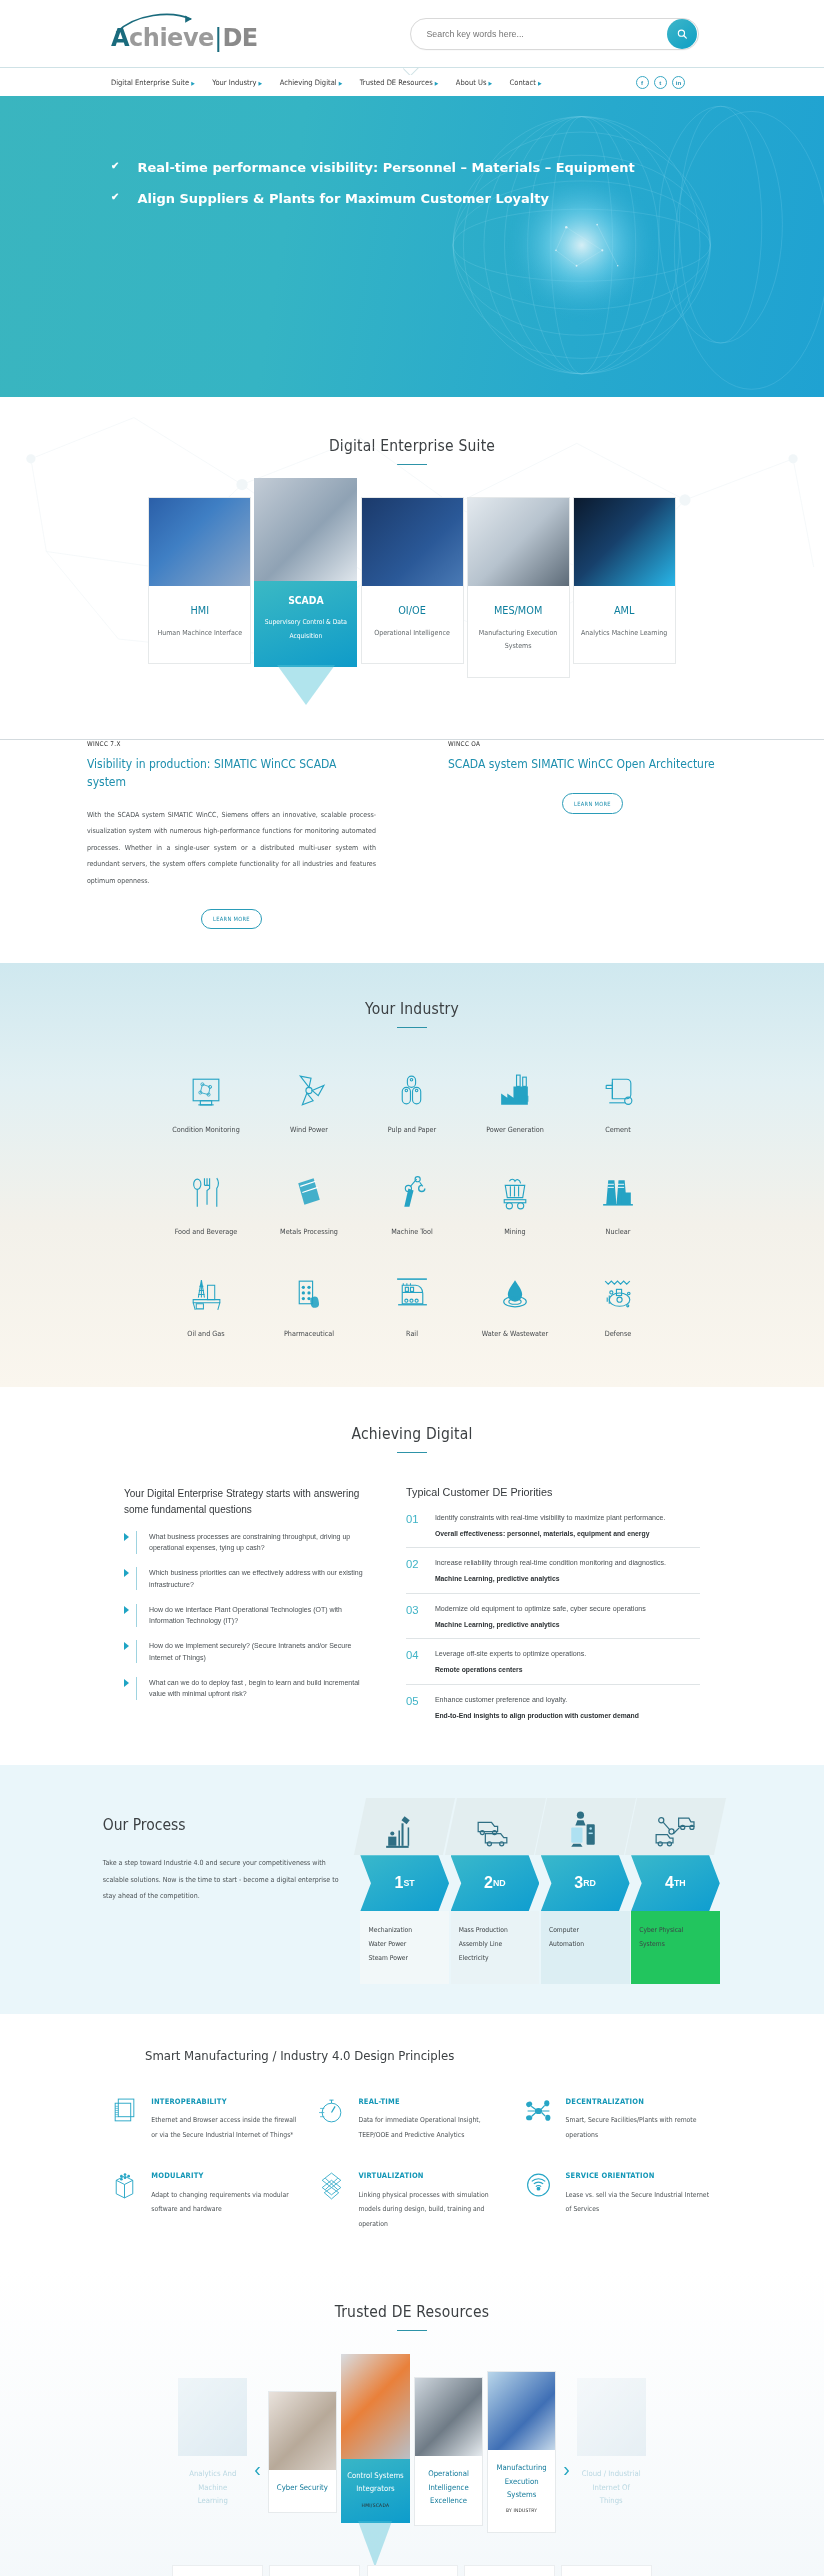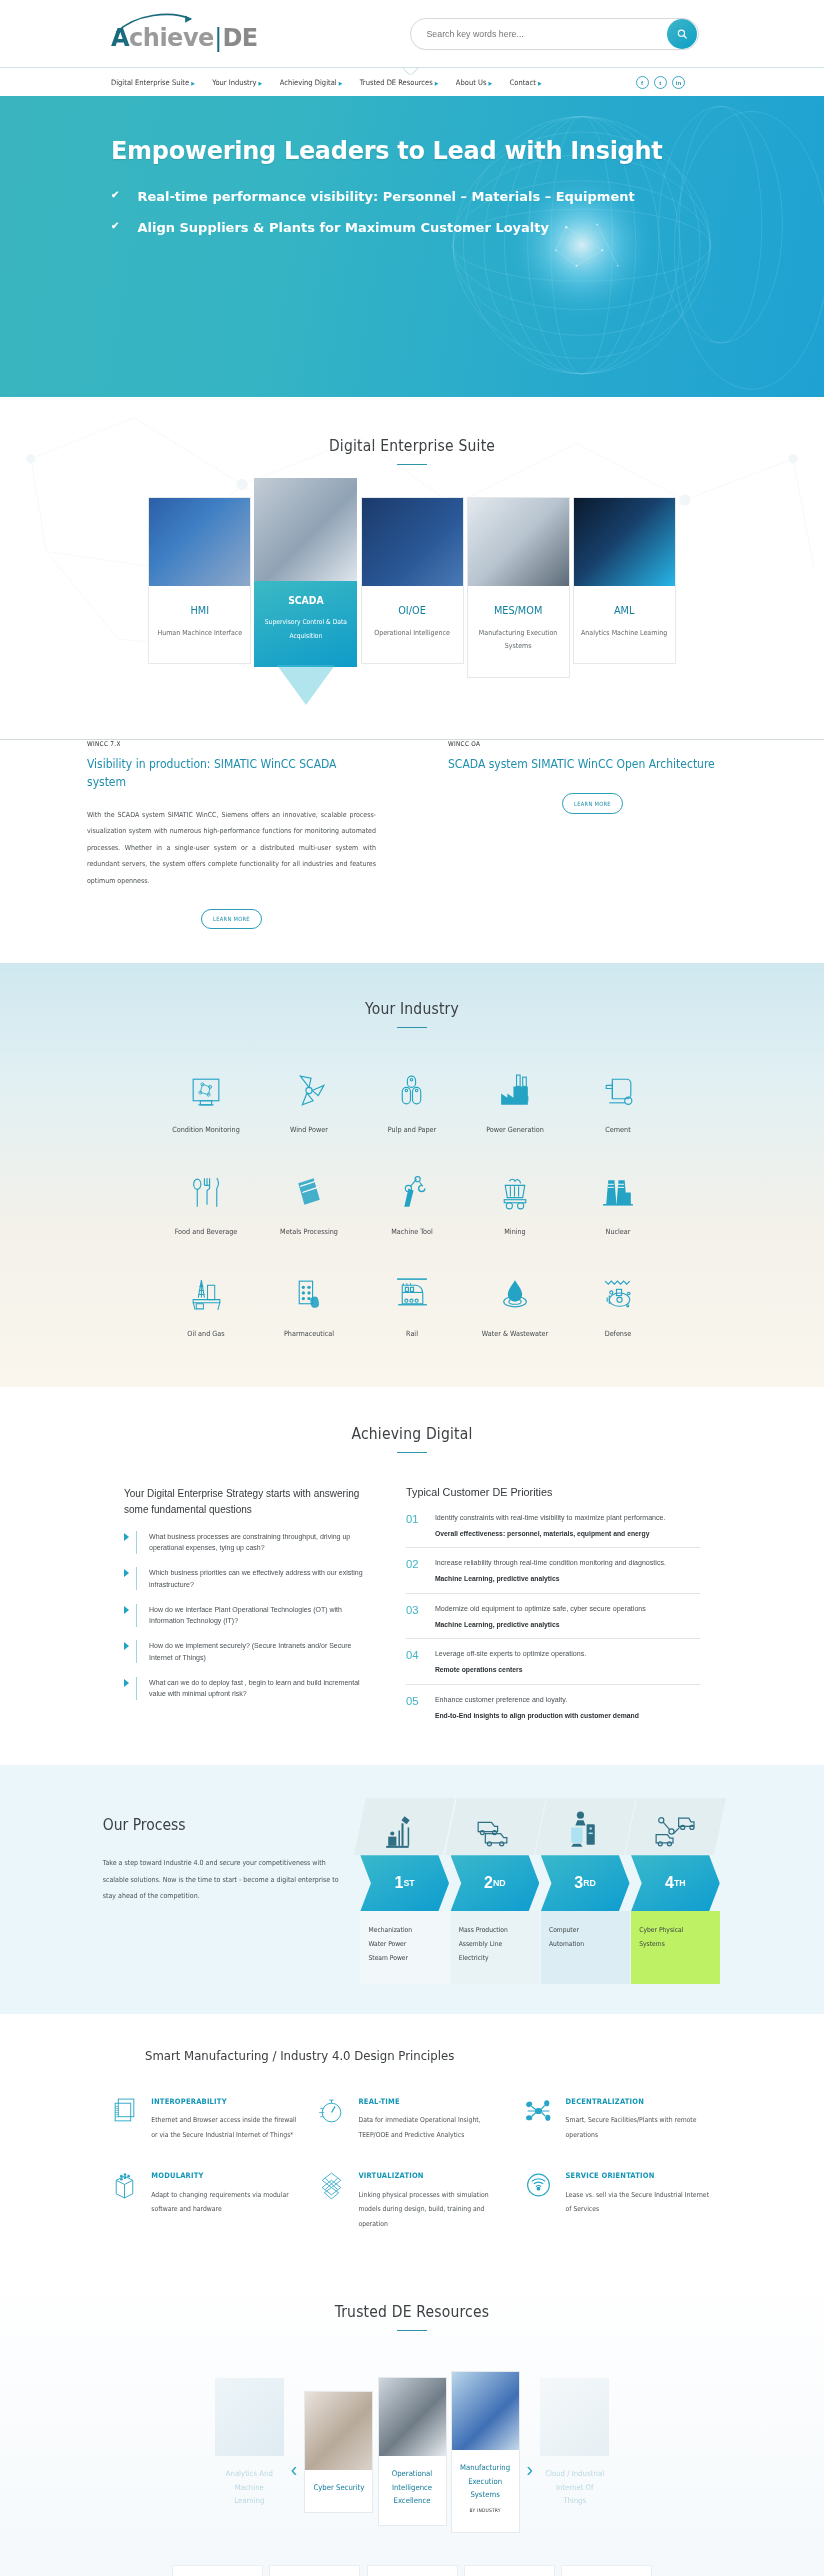--- a/index.html
+++ b/index.html
@@ -103,21 +103,21 @@
   .proc-icons > div > svg{transform:skewX(12deg);}
   .proc-band{display:flex;height:56px;}
   .pband{flex:1;background:linear-gradient(150deg,#3ab8cb,#0e9dd0);margin-right:1.5px;display:flex;align-items:center;justify-content:center;color:#fff;position:relative;clip-path:polygon(0 0,88% 0,100% 50%,88% 100%,0 100%,12% 50%);}
   .pband b{font-size:16px;font-weight:700;}
   .pband i{font-style:normal;font-size:8.8px;font-weight:700;}
   .proc-foot{display:flex;}
   .pfoot{flex:1;margin-right:1.5px;padding:11.3px 8.2px 19.6px;font-size:6.7px;line-height:2.1;color:#3c4245;font-family:"DejaVu Sans Condensed","Liberation Sans",sans-serif;}
   .pfoot:nth-child(1){background:#f2f8f9;}
   .pfoot:nth-child(2){background:#e9f3f6;}
   .pfoot:nth-child(3){background:#dceef3;}
-  .pfoot:nth-child(4){background:#bef264;}
+  .pfoot:nth-child(4){background:#22c55e;}
 
   
   .prin{padding:32px 0 39px;background:#fff;}
   .prin h2{margin-left:145px;font-size:13px;line-height:1.6;color:#3c4043;font-weight:400;font-family:"DejaVu Sans Condensed","Liberation Sans",sans-serif;}
   .prin-grid{margin:30px auto 0;width:608px;display:grid;grid-template-columns:repeat(3,1fr);row-gap:29px;column-gap:13.4px;}
   .prin-item{display:flex;gap:10.3px;}
   .prin-ico{width:33px;flex:none;display:flex;justify-content:center;}
   .prin-tx h4{font-size:7.5px;color:#1296b6;letter-spacing:0.2px;font-family:"DejaVu Sans Condensed","Liberation Sans",sans-serif;}
   .prin-tx p{margin-top:7.2px;font-size:6.8px;line-height:2.15;color:#4b5154;font-family:"DejaVu Sans Condensed","Liberation Sans",sans-serif;}
 
@@ -218,21 +218,20 @@
       </g>
       <g stroke="#ffffff" stroke-width=".7" opacity=".5">
         <line x1="400" y1="255" x2="470" y2="300"></line>
           <line x1="470" y1="300" x2="420" y2="330"></line>
         <line x1="420" y1="330" x2="380" y2="300"></line>
           <line x1="380" y1="300" x2="400" y2="255"></line>
         <line x1="460" y1="250" x2="500" y2="330"></line>
       </g>
     </svg>
     <div class="hero-inner">
-      <h1>Empowering Leaders to Lead with Insight</h1>
       <div class="hero-bullets">
         <div class="hero-b">
             <span class="chk">✔</span>
             <span class="txt">Real-time performance visibility: Personnel – Materials – Equipment</span>
           </div>
         <div class="hero-b">
             <span class="chk">✔</span>
             <span class="txt">Align Suppliers &amp; Plants for Maximum Customer Loyalty</span>
           </div>
       </div>
@@ -829,20 +828,25 @@
     <div class="res-carousel">
       <div class="rcard edge">
         <div class="ph" style="background:linear-gradient(135deg,#cfe4ee,#9ec4d8)"></div>
         <div class="cap">Analytics And Machine Learning</div>
       </div>
       <div class="carr">‹</div>
       <div class="rcard">
         <div class="ph" style="background:linear-gradient(135deg,#e9e2dc,#b7a999 55%,#dbd3cb)"></div>
         <div class="cap">Cyber Security</div>
       </div>
+      <div class="rcard active">
+        <div class="ph" style="background:linear-gradient(135deg,#d8dde2,#e9803a 45%,#b9bfc6)"></div>
+        <div class="cap"><span>Control Systems Integrators</span><small>HMI/SCADA</small></div>
+        <div class="arrow"></div>
+      </div>
       <div class="rcard">
         <div class="ph" style="background:linear-gradient(135deg,#cfd7de,#6f7b86 55%,#e6ebef)"></div>
         <div class="cap">Operational Intelligence Excellence</div>
       </div>
       <div class="rcard">
         <div class="ph" style="background:linear-gradient(135deg,#b9d6ea,#3f6fb5 60%,#c6d9ea)"></div>
         <div class="cap"><span>Manufacturing Execution Systems</span><small>BY INDUSTRY</small></div>
       </div>
       <div class="carr">›</div>
       <div class="rcard edge">

